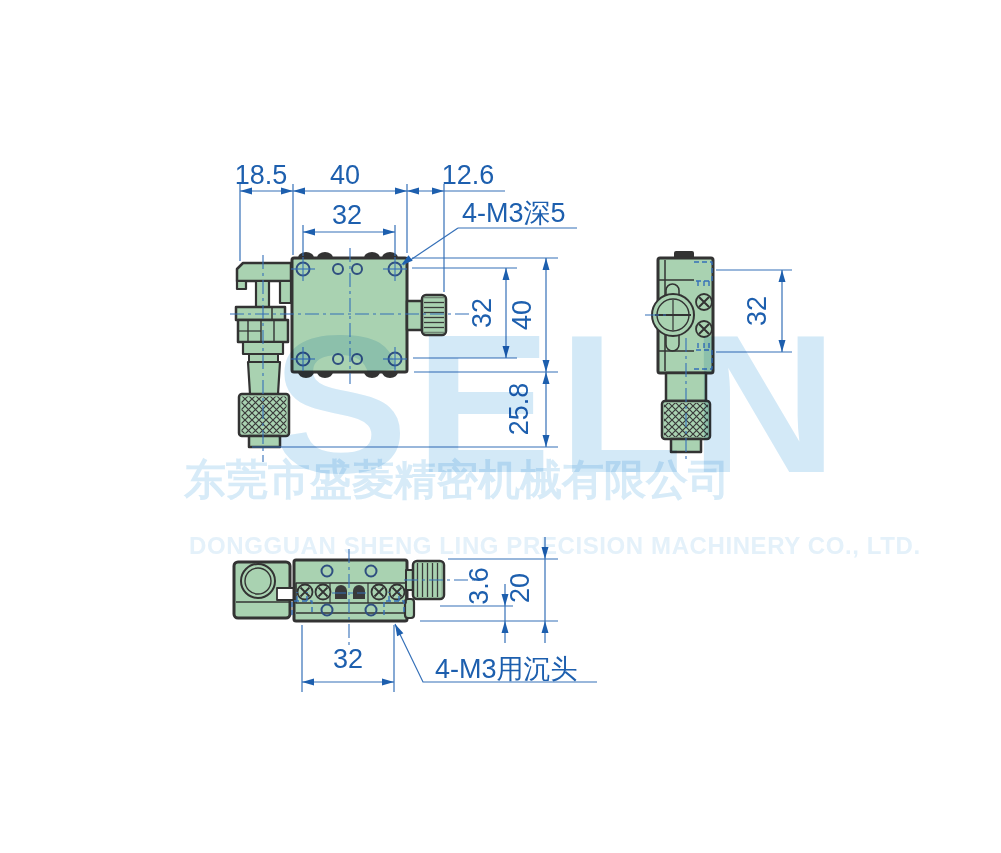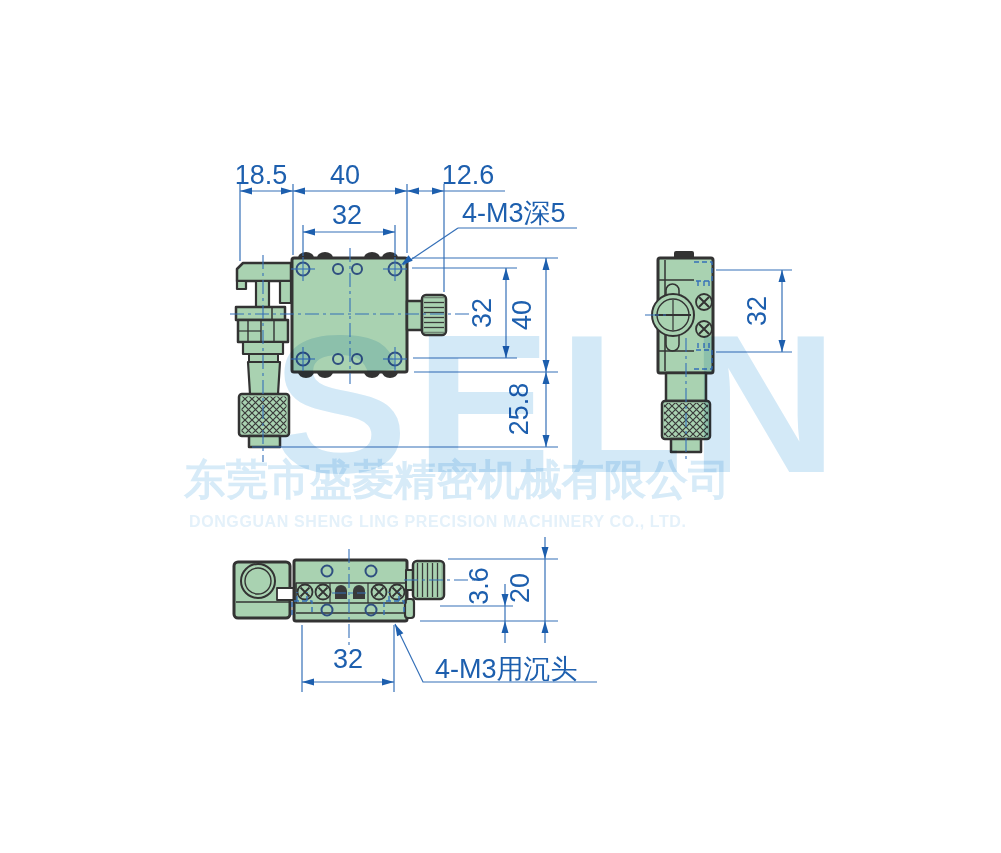--- a/index.html
+++ b/index.html
@@ -4,21 +4,21 @@
 <style>
   html,body{margin:0;padding:0;background:#fff;}
   .page{position:relative;width:1001px;height:819px;background:#fff;overflow:hidden;
         font-family:"Liberation Sans",sans-serif;}
   svg text.dimtxt{fill:#1d5fae;font-family:"Liberation Sans",sans-serif;font-size:27px;}
   .wm{position:absolute;pointer-events:none;mix-blend-mode:multiply;white-space:nowrap;
       font-family:"Liberation Sans",sans-serif;}
   .wm-logo{left:272px;top:292px;font-size:196px;font-weight:bold;letter-spacing:7px;
            color:#d3e9f7;transform:scaleX(1.04);transform-origin:left top;}
   .wm-cn{left:184px;top:452px;font-size:42px;font-weight:bold;letter-spacing:0px;color:#d7ebf8;}
-  .wm-en{left:189px;top:513px;font-size:16px;font-weight:bold;letter-spacing:0.6px;color:#e4f1fa;}
+  .wm-en{left:189px;top:532px;font-size:24px;font-weight:bold;letter-spacing:0.6px;color:#e4f1fa;}
 </style>
 </head>
 <body>
 
 <div class="page">
 
 <svg width="1001" height="853" viewBox="0 0 1001 853">
   <defs>
     <pattern id="knurlX" width="7" height="7" patternUnits="userSpaceOnUse">
       <path d="M0,7 L7,0 M0,0 L7,7" stroke="#3a3a3a" stroke-width="1.2"></path>

